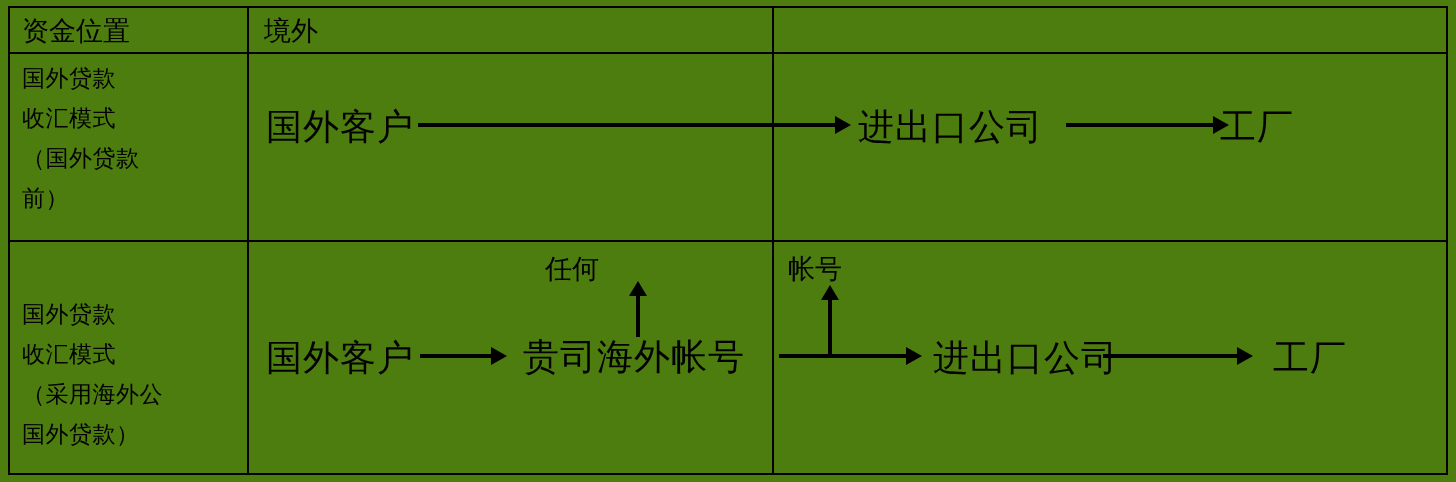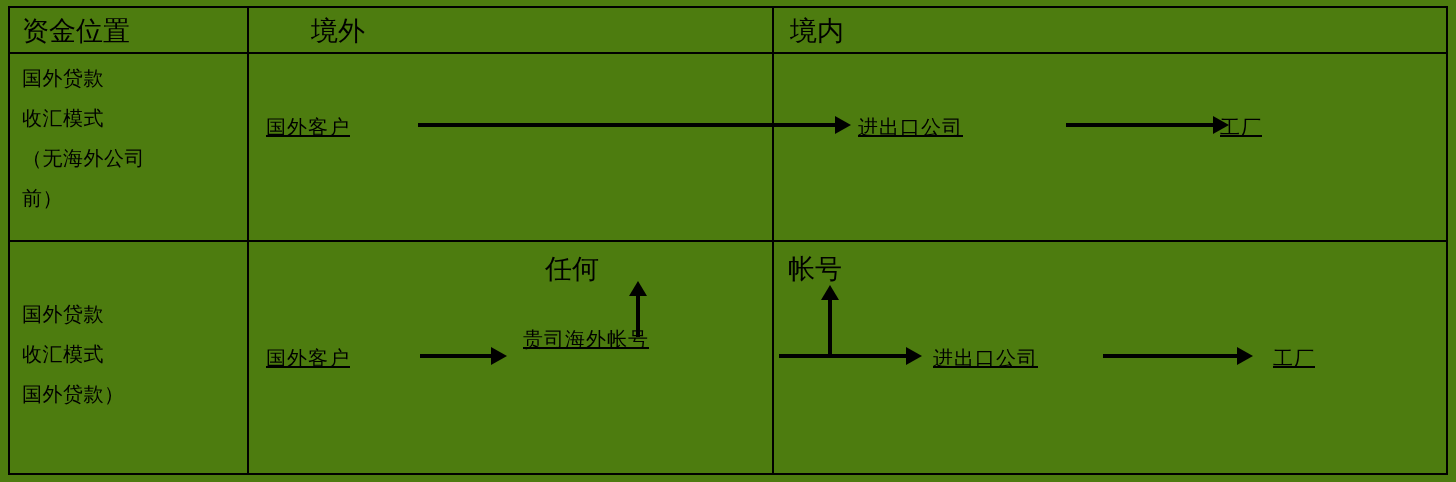--- a/index.html
+++ b/index.html
@@ -45,39 +45,38 @@
     width: 0;
     border-left: 2px solid #000;
   }
 
   
   .cell {
     position: absolute;
     box-sizing: border-box;
   }
   .cell-text {
-    font-size: 20px;
+    font-size: 23px;
     line-height: 40px;
     white-space: pre;
     letter-spacing: 0.5px;
   }
 
   .header-label {
     font-size: 27px;
     line-height: 34px;
     white-space: pre;
   }
 
   .node {
     position: absolute;
-    font-size: 20px;
+    font-size: 36px;
     line-height: 34px;
     white-space: pre;
     letter-spacing: 1px;
-    text-decoration: underline;
   }
 
   .caption {
     position: absolute;
     font-size: 27px;
     line-height: 32px;
     white-space: pre;
   }
 
   
@@ -131,56 +130,54 @@
 
     <div class="vrule" style="left:0px;    top:0px; height:467px;"></div>
     <div class="vrule" style="left:239px;  top:0px; height:467px;"></div>
     <div class="vrule" style="left:764px;  top:0px; height:467px;"></div>
     <div class="vrule" style="left:1438px; top:0px; height:467px;"></div>
 
     <div class="cell" style="left:14px; top:8px; width:215px;">
       <div class="header-label">资金位置</div>
     </div>
 
-    <div class="cell" style="left:256px; top:8px; width:495px;margin-left:47px;">
+    <div class="cell" style="left:256px; top:8px; width:495px;">
       <div class="header-label">境外</div>
     </div>
 
-    <div class="cell" style="left:782px; top:8px; width:640px;">
-      <div class="header-label">境内</div>
-    </div>
 
     <div class="cell" style="left:14px; top:52px; width:222px;">
       <div class="cell-text">国外贷款</div>
       <div class="cell-text">收汇模式</div>
-      <div class="cell-text">（无海外公司</div>
+      <div class="cell-text">（国外贷款</div>
       <div class="cell-text">前）</div>
     </div>
 
     <div class="node" style="left:258px; top:104px;">国外客户</div>
 
     <div class="arrow-h" style="left:410px; top:117px; width:418px;"></div>
 
     <div class="node" style="left:850px; top:104px;">进出口公司</div>
 
     <div class="arrow-h" style="left:1058px; top:117px; width:148px;"></div>
 
     <div class="node" style="left:1212px; top:104px;">工厂</div>
 
     <div class="cell" style="left:14px; top:288px; width:222px;">
       <div class="cell-text">国外贷款</div>
       <div class="cell-text">收汇模式</div>
+      <div class="cell-text">（采用海外公</div>
       <div class="cell-text">国外贷款）</div>
     </div>
 
     <div class="node" style="left:258px; top:335px;">国外客户</div>
 
     <div class="arrow-h" style="left:412px; top:348px; width:72px;"></div>
 
-    <div class="node" style="left:515px; top:316px;">贵司海外帐号</div>
+    <div class="node" style="left:515px; top:334px;">贵司海外帐号</div>
 
     <div class="caption" style="left:537px; top:247px;font-family:Liberation Serif, serif;">任何</div>
 
     <div class="arrow-v" style="left:628px; top:289px; height:42px;"></div>
 
     <div class="caption" style="left:780px; top:247px;">帐号</div>
 
     <div class="arrow-v" style="left:820px; top:293px; height:58px;"></div>
 
     <div class="arrow-h" style="left:771px; top:348px; width:128px;"></div>

